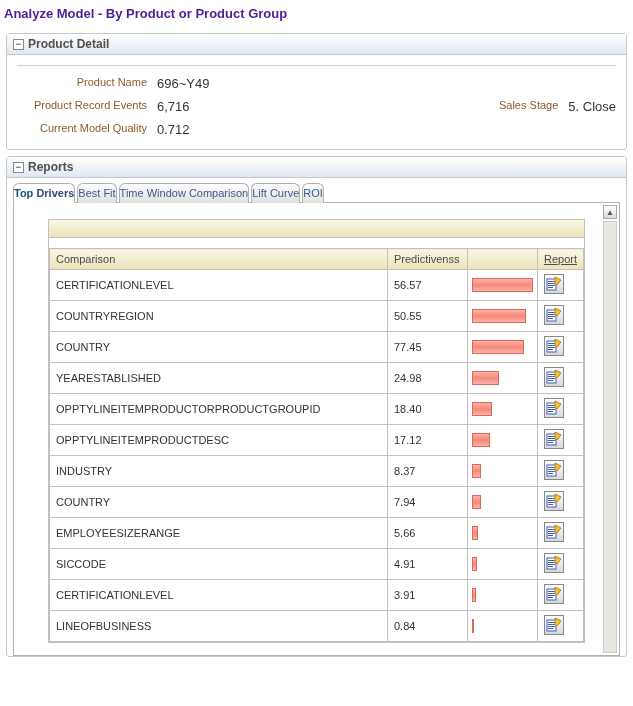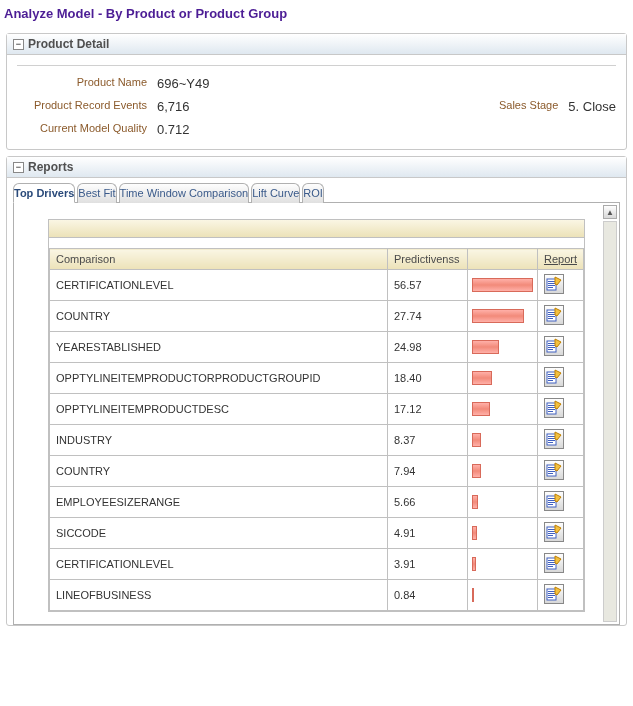--- a/index.html
+++ b/index.html
@@ -253,22 +253,39 @@
                 <td class="col-rep"><span class="report-btn"><svg width="16" height="16" viewBox="0 0 16 16">
                       <rect x="1" y="3" width="9" height="11" fill="#fff" stroke="#4060c0"></rect>
                       <rect x="2" y="5" width="7" height="1" fill="#4060c0"></rect>
                       <rect x="2" y="7" width="7" height="1" fill="#4060c0"></rect>
                       <rect x="2" y="9" width="7" height="1" fill="#4060c0"></rect>
                       <rect x="2" y="11" width="5" height="1" fill="#4060c0"></rect>
                       <polygon points="9,1 15,4 11,9 9,8" fill="#f2c040" stroke="#c08000"></polygon>
                     </svg></span></td>
               </tr>
               <tr>
+                <td>COUNTRYREGION</td>
+                <td class="num">50.55</td>
+                <td class="col-bar">
+                  <div class="bar-wrap">
+                    <div class="bar" style="width:89.35831712922044%"></div>
+                  </div>
+                </td>
+                <td class="col-rep"><span class="report-btn"><svg width="16" height="16" viewBox="0 0 16 16">
+                      <rect x="1" y="3" width="9" height="11" fill="#fff" stroke="#4060c0"></rect>
+                      <rect x="2" y="5" width="7" height="1" fill="#4060c0"></rect>
+                      <rect x="2" y="7" width="7" height="1" fill="#4060c0"></rect>
+                      <rect x="2" y="9" width="7" height="1" fill="#4060c0"></rect>
+                      <rect x="2" y="11" width="5" height="1" fill="#4060c0"></rect>
+                      <polygon points="9,1 15,4 11,9 9,8" fill="#f2c040" stroke="#c08000"></polygon>
+                    </svg></span></td>
+              </tr>
+              <tr>
                 <td>COUNTRY</td>
-                <td class="num">27.74</td>
+                <td class="num">77.45</td>
                 <td class="col-bar">
                   <div class="bar-wrap">
                     <div class="bar" style="width:84.51476047374933%"></div>
                   </div>
                 </td>
                 <td class="col-rep"><span class="report-btn"><svg width="16" height="16" viewBox="0 0 16 16">
                       <rect x="1" y="3" width="9" height="11" fill="#fff" stroke="#4060c0"></rect>
                       <rect x="2" y="5" width="7" height="1" fill="#4060c0"></rect>
                       <rect x="2" y="7" width="7" height="1" fill="#4060c0"></rect>
                       <rect x="2" y="9" width="7" height="1" fill="#4060c0"></rect>

